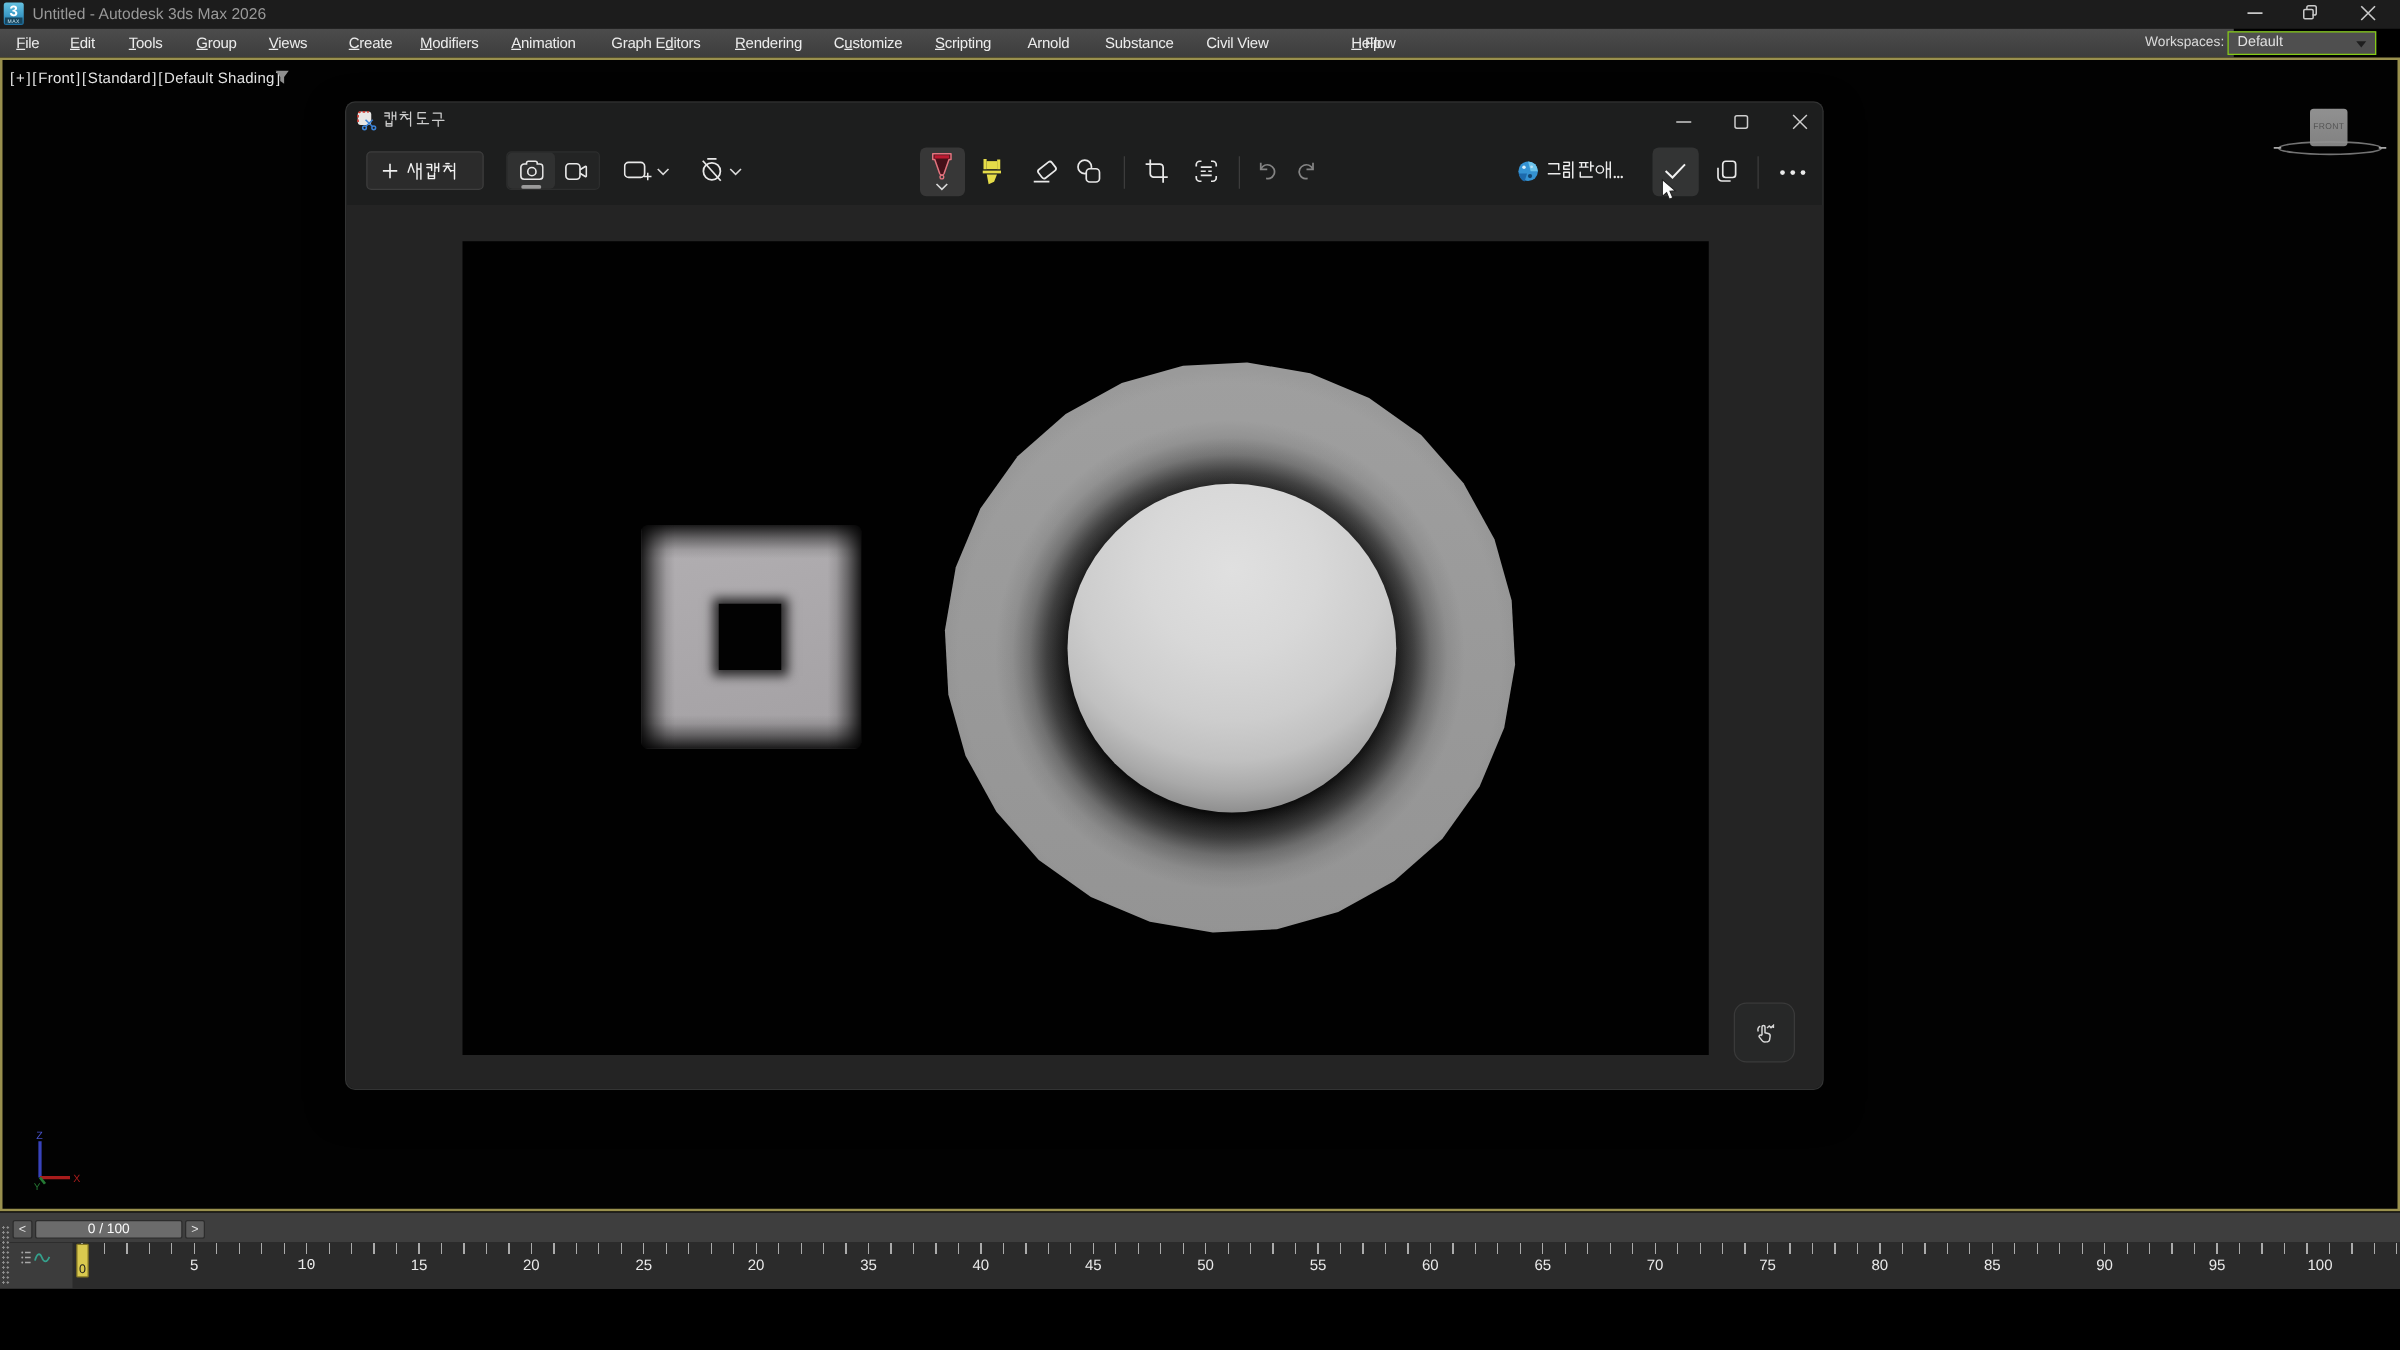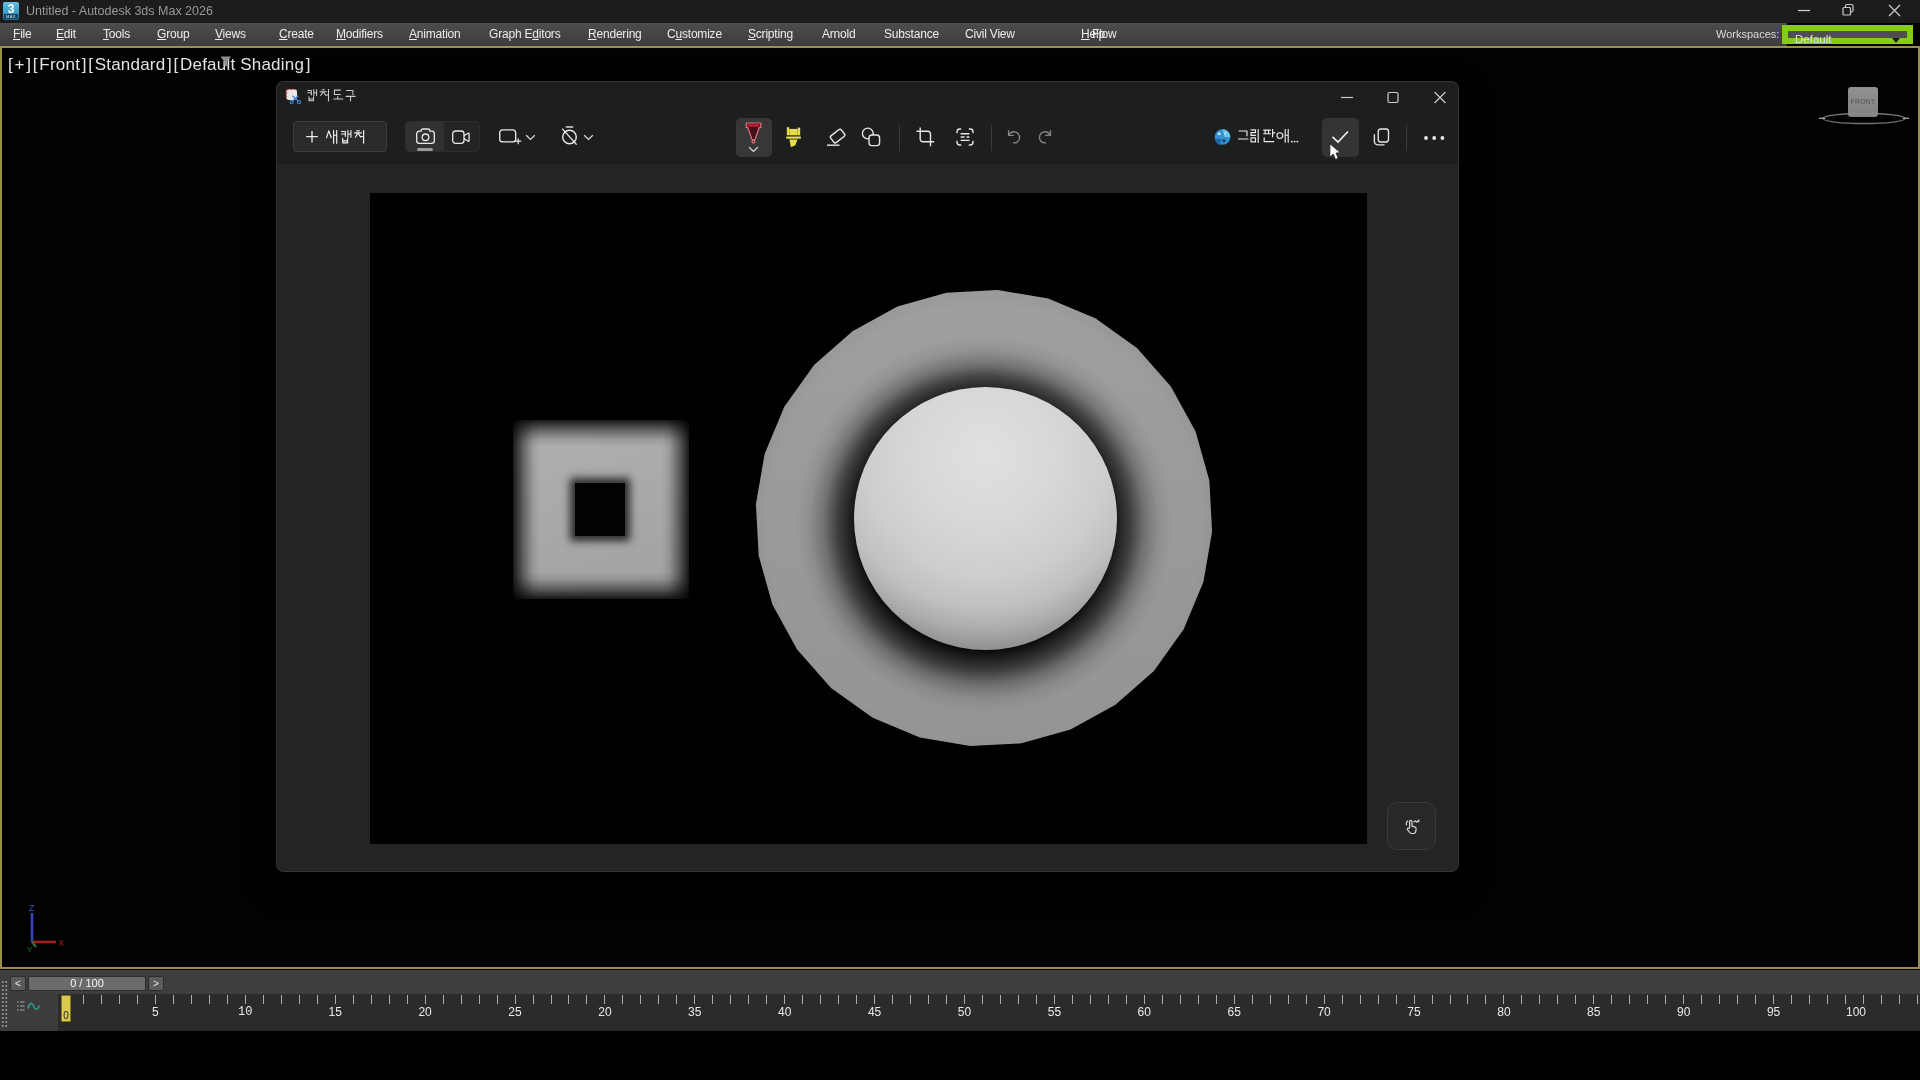--- a/index.html
+++ b/index.html
@@ -14,29 +14,29 @@
 #maxicon .n3 { position:absolute; left:0; right:0; top:0px; text-align:center; color:#fff; font-size:12px; font-weight:bold; }
 #maxicon .mx { position:absolute; left:1px; right:1px; bottom:1px; height:5px; background:#16465f; color:#cfe9f4; font-size:4px; line-height:5px; text-align:center; letter-spacing:0.4px; }
 #apptitle { position:absolute; left:26px; top:0; height:23px; line-height:23px; color:#989898; font-size:12.5px; }
 .wbtn { position:absolute; top:0; }
 
 
 #menubar { position:absolute; left:0; top:23px; width:1787px; height:23px;
   background:linear-gradient(180deg,#4c4c4c,#3d3d3d); }
 #menubar span.mi { position:absolute; top:0; height:23px; line-height:23px; font-size:12px; color:#ececec; white-space:nowrap; letter-spacing:-0.2px; }
 #wslabel { position:absolute; top:23px; height:23px; line-height:23px; font-size:11px; color:#dadada; left:1716px; }
-#wsdrop { position:absolute; left:1782px; top:25px; width:131px; height:19px; background:#4f4f4f;
-  border:6px solid #84cc16; color:#e0e0e0; font-size:11.5px; line-height:17px; padding-left:7px; }
+#wsdrop { position:absolute; left:1782px; top:25px; width:119px; height:19px; background:#4f4f4f;
+  border:1px solid #84cc16; color:#e0e0e0; font-size:11.5px; line-height:17px; padding-left:7px; }
 #wsdrop .arr { position:absolute; right:7px; top:7px; width:0; height:0;
   border-left:4.5px solid transparent; border-right:4.5px solid transparent; border-top:5px solid #1e1e1e; }
 
 
 #viewport { position:absolute; left:0; top:46px; width:1920px; height:923px;
   background:#020202; border:2px solid #99904e; }
-#vplabel { position:absolute; left:6px; top:7px; font-size:17px; color:#e3e3e3; letter-spacing:0.2px; }
+#vplabel { position:absolute; left:6px; top:7px; font-size:12px; color:#e3e3e3; letter-spacing:0.2px; }
 #tripod { position:absolute; left:18px; top:851px; }
 #vcube { position:absolute; left:1846px; top:39px; width:30px; height:30px; border-radius:3px;
   background:linear-gradient(180deg,#9d9d9d,#8d8d8d); opacity:0.92;
   color:#5a5a5a; font-size:6.8px; text-align:center; line-height:30px; letter-spacing:0.3px; }
 #vcring { position:absolute; left:1816px; top:62px; }
 
 
 #snip { position:absolute; left:276px; top:81px; width:1183px; height:791px;
   background:#1d1e1e; border-radius:8px; border:1px solid rgba(120,120,120,0.25);
   box-shadow:0 12px 30px rgba(0,0,0,0.55); }

